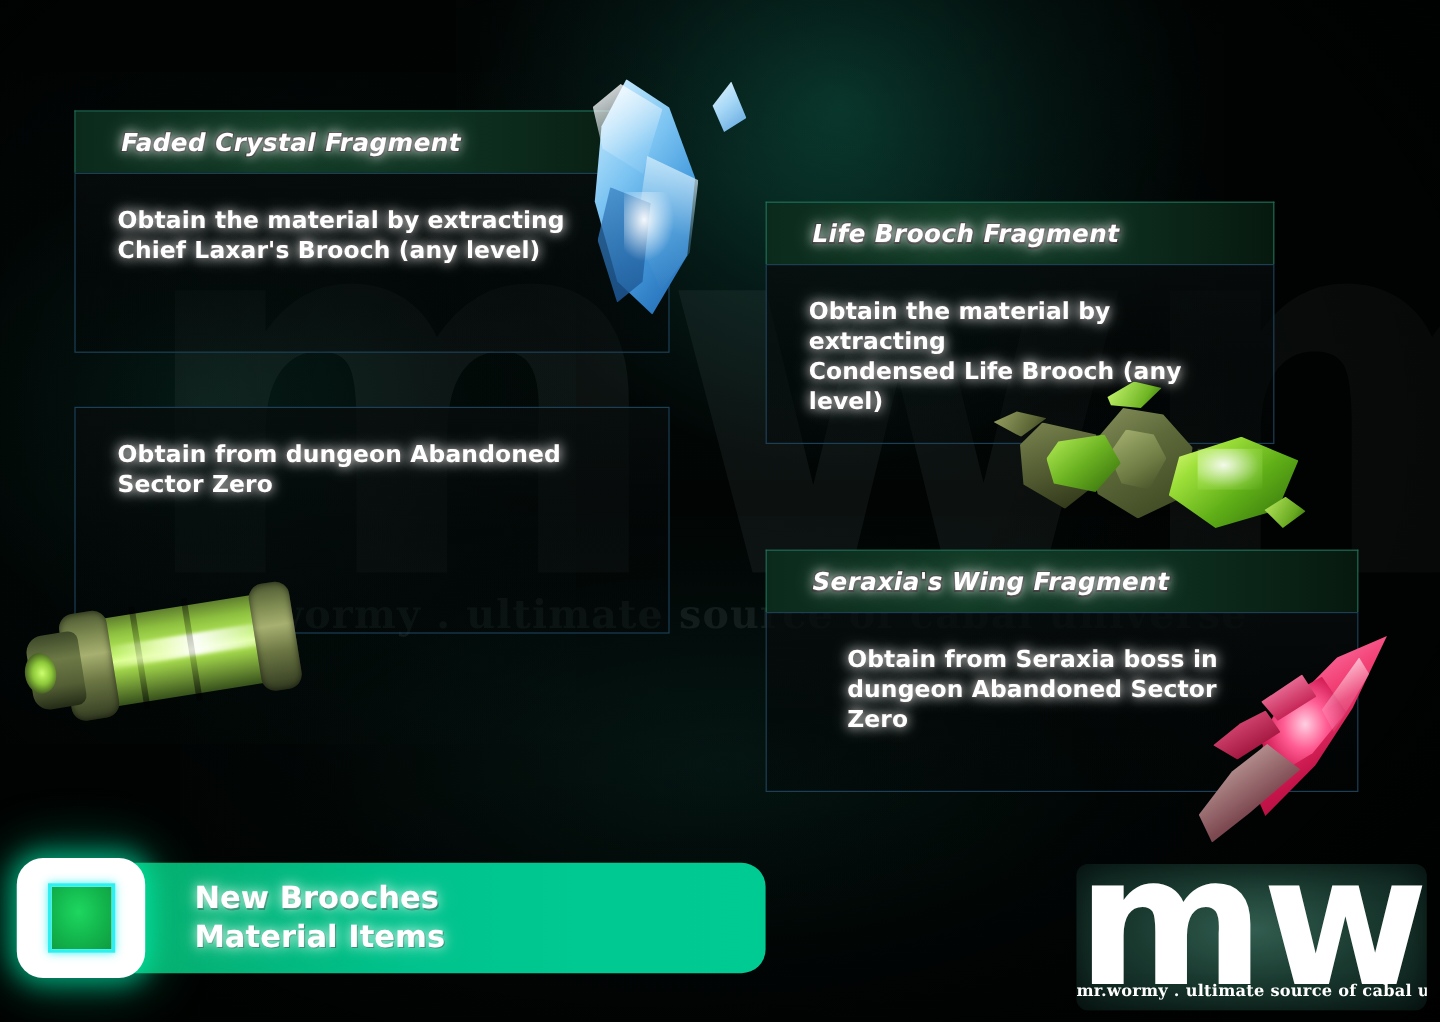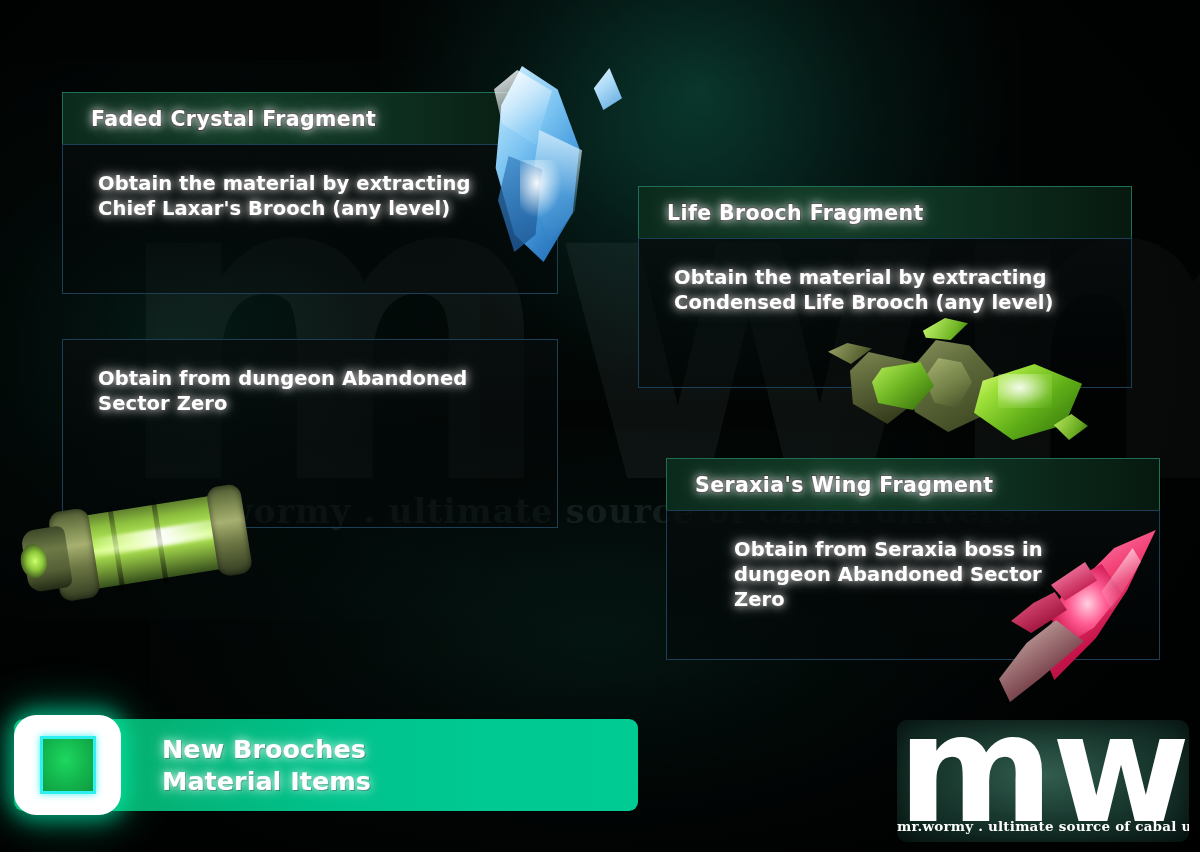--- a/index.html
+++ b/index.html
@@ -69,30 +69,31 @@
   .panel { position:absolute; }
   .panel-head {
     position:relative;
     height:52px;
     border:1px solid #1f6e56;
     border-bottom:none;
     background:linear-gradient(90deg,#0b2a1c 0%, #123b26 34%, #0e3221 62%, #07190f 100%);
     display:flex; align-items:center;
   }
   .panel-head-title {
-    padding-left:28px;
+    padding-left:38px;
     font-size:20.5px; font-weight:700;
     font-family:"DejaVu Sans", sans-serif;
     letter-spacing:.4px;
     color:#ffffff;
     text-shadow:
       0 0 9px rgba(255,255,255,.95),
       0 0 18px rgba(255,255,255,.5),
       1px 1px 0 #111, -1px 1px 0 #111, 1px -1px 0 #111, -1px -1px 0 #111;
     white-space:nowrap;
+    font-style:italic;
   }
   .panel-body {
     position:relative;
     border:1px solid #1c3f55;
     background:linear-gradient(180deg, rgba(7,12,12,.80) 0%, rgba(3,7,7,.62) 55%, rgba(2,6,6,.40) 100%);
   }
   .panel-desc {
     padding:26px 30px 0 35px;
     font-size:19.5px; font-weight:700; line-height:25px;
     font-family:"DejaVu Sans", sans-serif;
@@ -101,25 +102,25 @@
     text-shadow:
       0 0 9px rgba(255,255,255,.9),
       0 0 17px rgba(255,255,255,.45),
       1px 1px 0 #111, -1px 1px 0 #111, 1px -1px 0 #111, -1px -1px 0 #111;
     white-space:pre-line;
   }
 
   
   #panel-1 { left:62px;  top:92px; width:496px; }
   #panel-1 .panel-body { height:150px; }
-  #panel-2 { left:638px; top:186px; width:494px; }
+  #panel-2 { left:638px; top:168px; width:424px; }
   #panel-2 .panel-body { height:150px; }
   #panel-3 { left:62px;  top:339px; width:496px; }
   #panel-3 .panel-body { height:189px; }
-  #panel-4 { left:638px; top:458px; width:494px;margin-left:28px; }
+  #panel-4 { left:638px; top:458px; width:494px; }
   #panel-4 .panel-body { height:150px;padding-left:32px; }
 
   
   .item { position:absolute; pointer-events:none; }
 
   
   #item-crystal { left:468px; top:52px; width:160px; height:230px; }
   .xtal-body {
     position:absolute; left:22px; top:14px; width:94px; height:196px;
     background:linear-gradient(128deg,#e6f6ff 0%,#b7e2fb 16%,#7cc4f2 38%,#4a9fdf 60%,#2f7dc4 80%,#1d5fa3 100%);
@@ -267,21 +268,21 @@
   .wg-shine {
     position:absolute; left:104px; top:26px; width:42px; height:62px;
     background:linear-gradient(150deg, rgba(255,255,255,.9), rgba(255,190,215,.25) 55%, rgba(255,255,255,0));
     clip-path:polygon(80% 0%, 100% 22%, 30% 100%, 6% 70%);
   }
 
   
   #bottom-banner {
     position:absolute; left:14px; top:719px;
     width:624px; height:92px;
-    border-radius:9px;
+    border-radius:20px;
     background:linear-gradient(90deg,#0c9e57 0%, #05b377 26%, #00c28c 52%, #00c991 75%, #00cb93 100%);
     display:flex; align-items:center;
   }
   #banner-badge {
     position:absolute; left:0px; top:-4px;
     width:107px; height:100px;
     background:#ffffff;
     border-radius:22px;
     box-shadow:0 0 20px 5px rgba(0,255,190,.55), 0 0 44px 12px rgba(0,220,150,.3);
     display:flex; align-items:center; justify-content:center;

